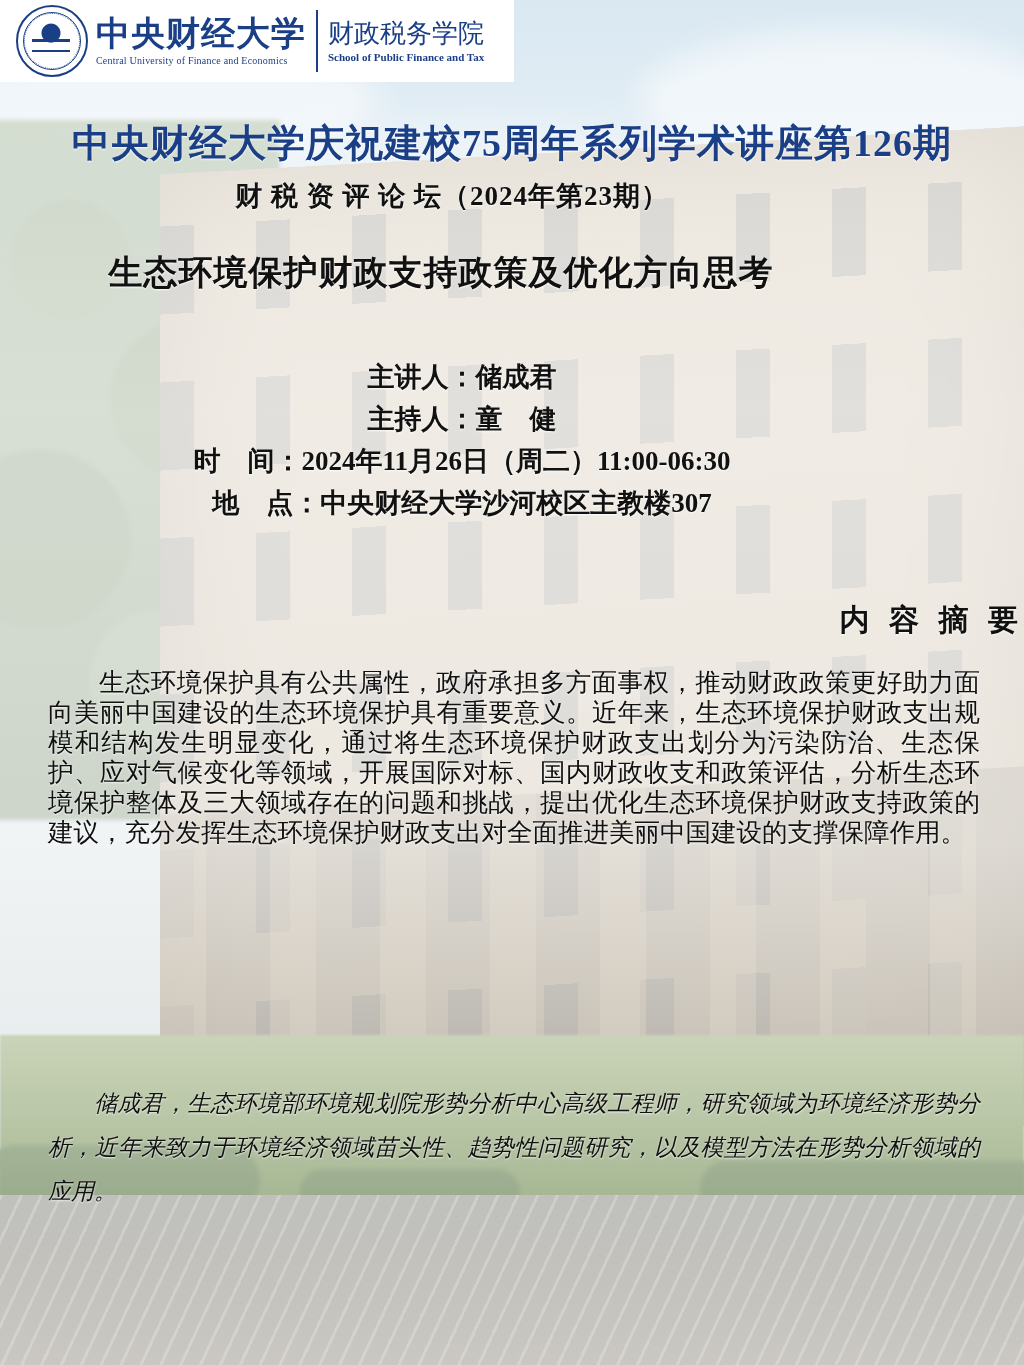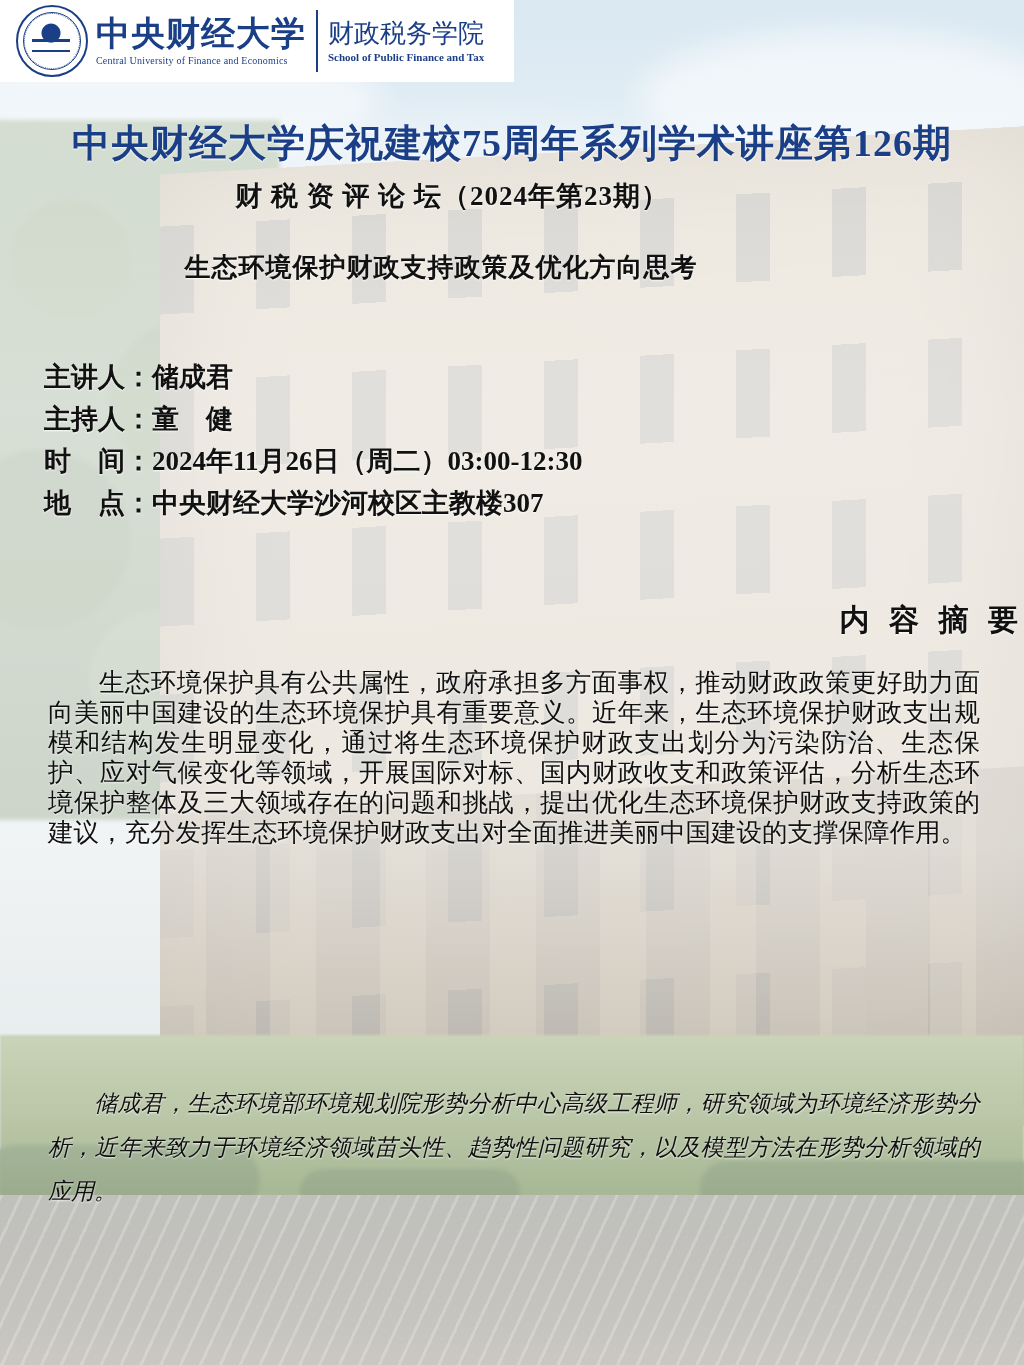--- a/index.html
+++ b/index.html
@@ -252,31 +252,32 @@
     font-size: 27px;
     font-weight: bold;
     color: #111;
     letter-spacing: 1px;
     text-shadow: 0 1px 2px rgba(255,255,255,.9);
   }
   .title-topic {
     position: absolute;
     top: 250px; left: 0; width: 882px;
     text-align: center;
-    font-size: 26px;
+    font-size: 34px;
     font-weight: bold;
     color: #111;
     letter-spacing: 1px;
     text-shadow: 0 1px 2px rgba(255,255,255,.9);
   }
 
   .meta {
     position: absolute;
-    left: 44px; top: 356px;
+    left: 52px; top: 356px;
     width: 820px;
+    text-align: center;
   }
   .meta-line {
     font-size: 27px;
     font-weight: bold;
     color: #111;
     line-height: 42px;
     white-space: nowrap;
     text-shadow: 0 1px 2px rgba(255,255,255,.85);
   }
 
@@ -356,21 +357,21 @@
 
   <div class="content">
 
     <div class="title-main">中央财经大学庆祝建校75周年系列学术讲座第126期</div>
     <div class="title-sub">财 税 资 评 论 坛（2024年第23期）</div>
     <div class="title-topic">生态环境保护财政支持政策及优化方向思考</div>
 
     <div class="meta">
       <div class="meta-line">主讲人：储成君</div>
       <div class="meta-line">主持人：童　健</div>
-      <div class="meta-line">时　间：2024年11月26日（周二）03:00-12:30</div>
+      <div class="meta-line">时　间：2024年11月26日（周二）11:00-06:30</div>
       <div class="meta-line">地　点：中央财经大学沙河校区主教楼307</div>
     </div>
 
     <div class="abstract-head">内 容 摘 要</div>
     <div class="abstract-body">生态环境保护具有公共属性，政府承担多方面事权，推动财政政策更好助力面向美丽中国建设的生态环境保护具有重要意义。近年来，生态环境保护财政支出规模和结构发生明显变化，通过将生态环境保护财政支出划分为污染防治、生态保护、应对气候变化等领域，开展国际对标、国内财政收支和政策评估，分析生态环境保护整体及三大领域存在的问题和挑战，提出优化生态环境保护财政支持政策的建议，充分发挥生态环境保护财政支出对全面推进美丽中国建设的支撑保障作用。</div>
 
     <div class="bio-body">储成君，生态环境部环境规划院形势分析中心高级工程师，研究领域为环境经济形势分析，近年来致力于环境经济领域苗头性、趋势性问题研究，以及模型方法在形势分析领域的应用。</div>
   </div>
 </div>
 

